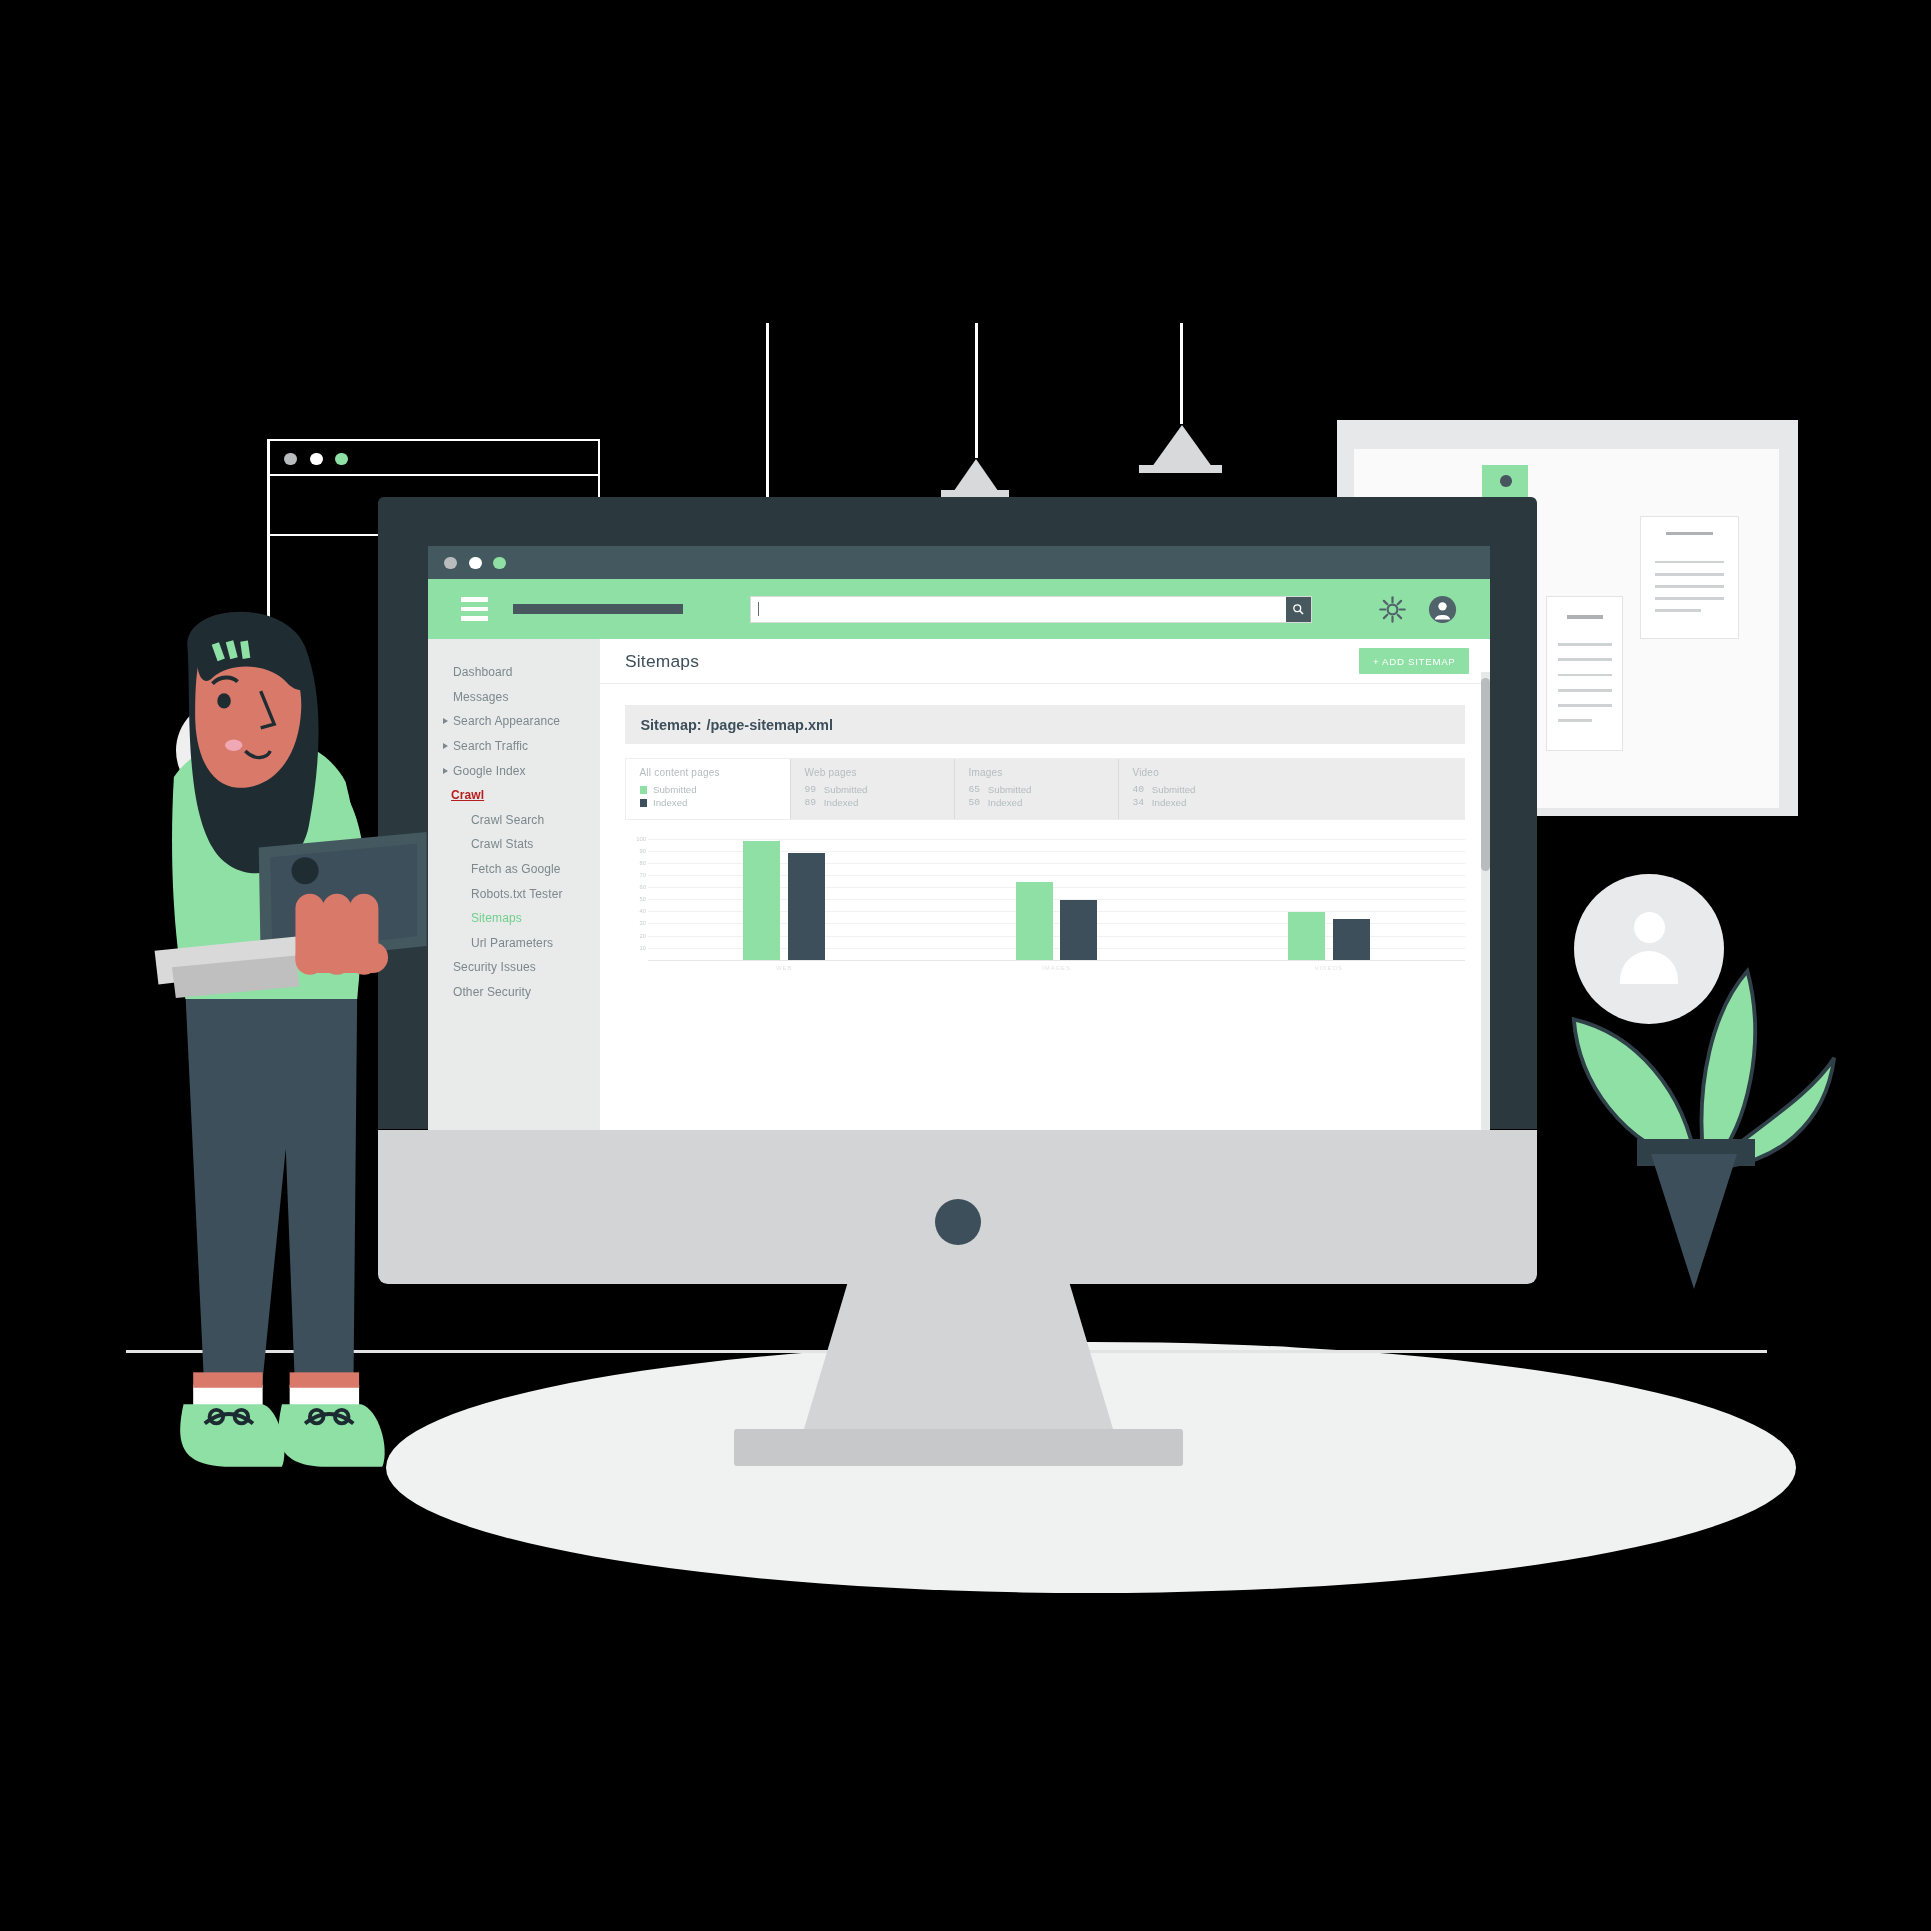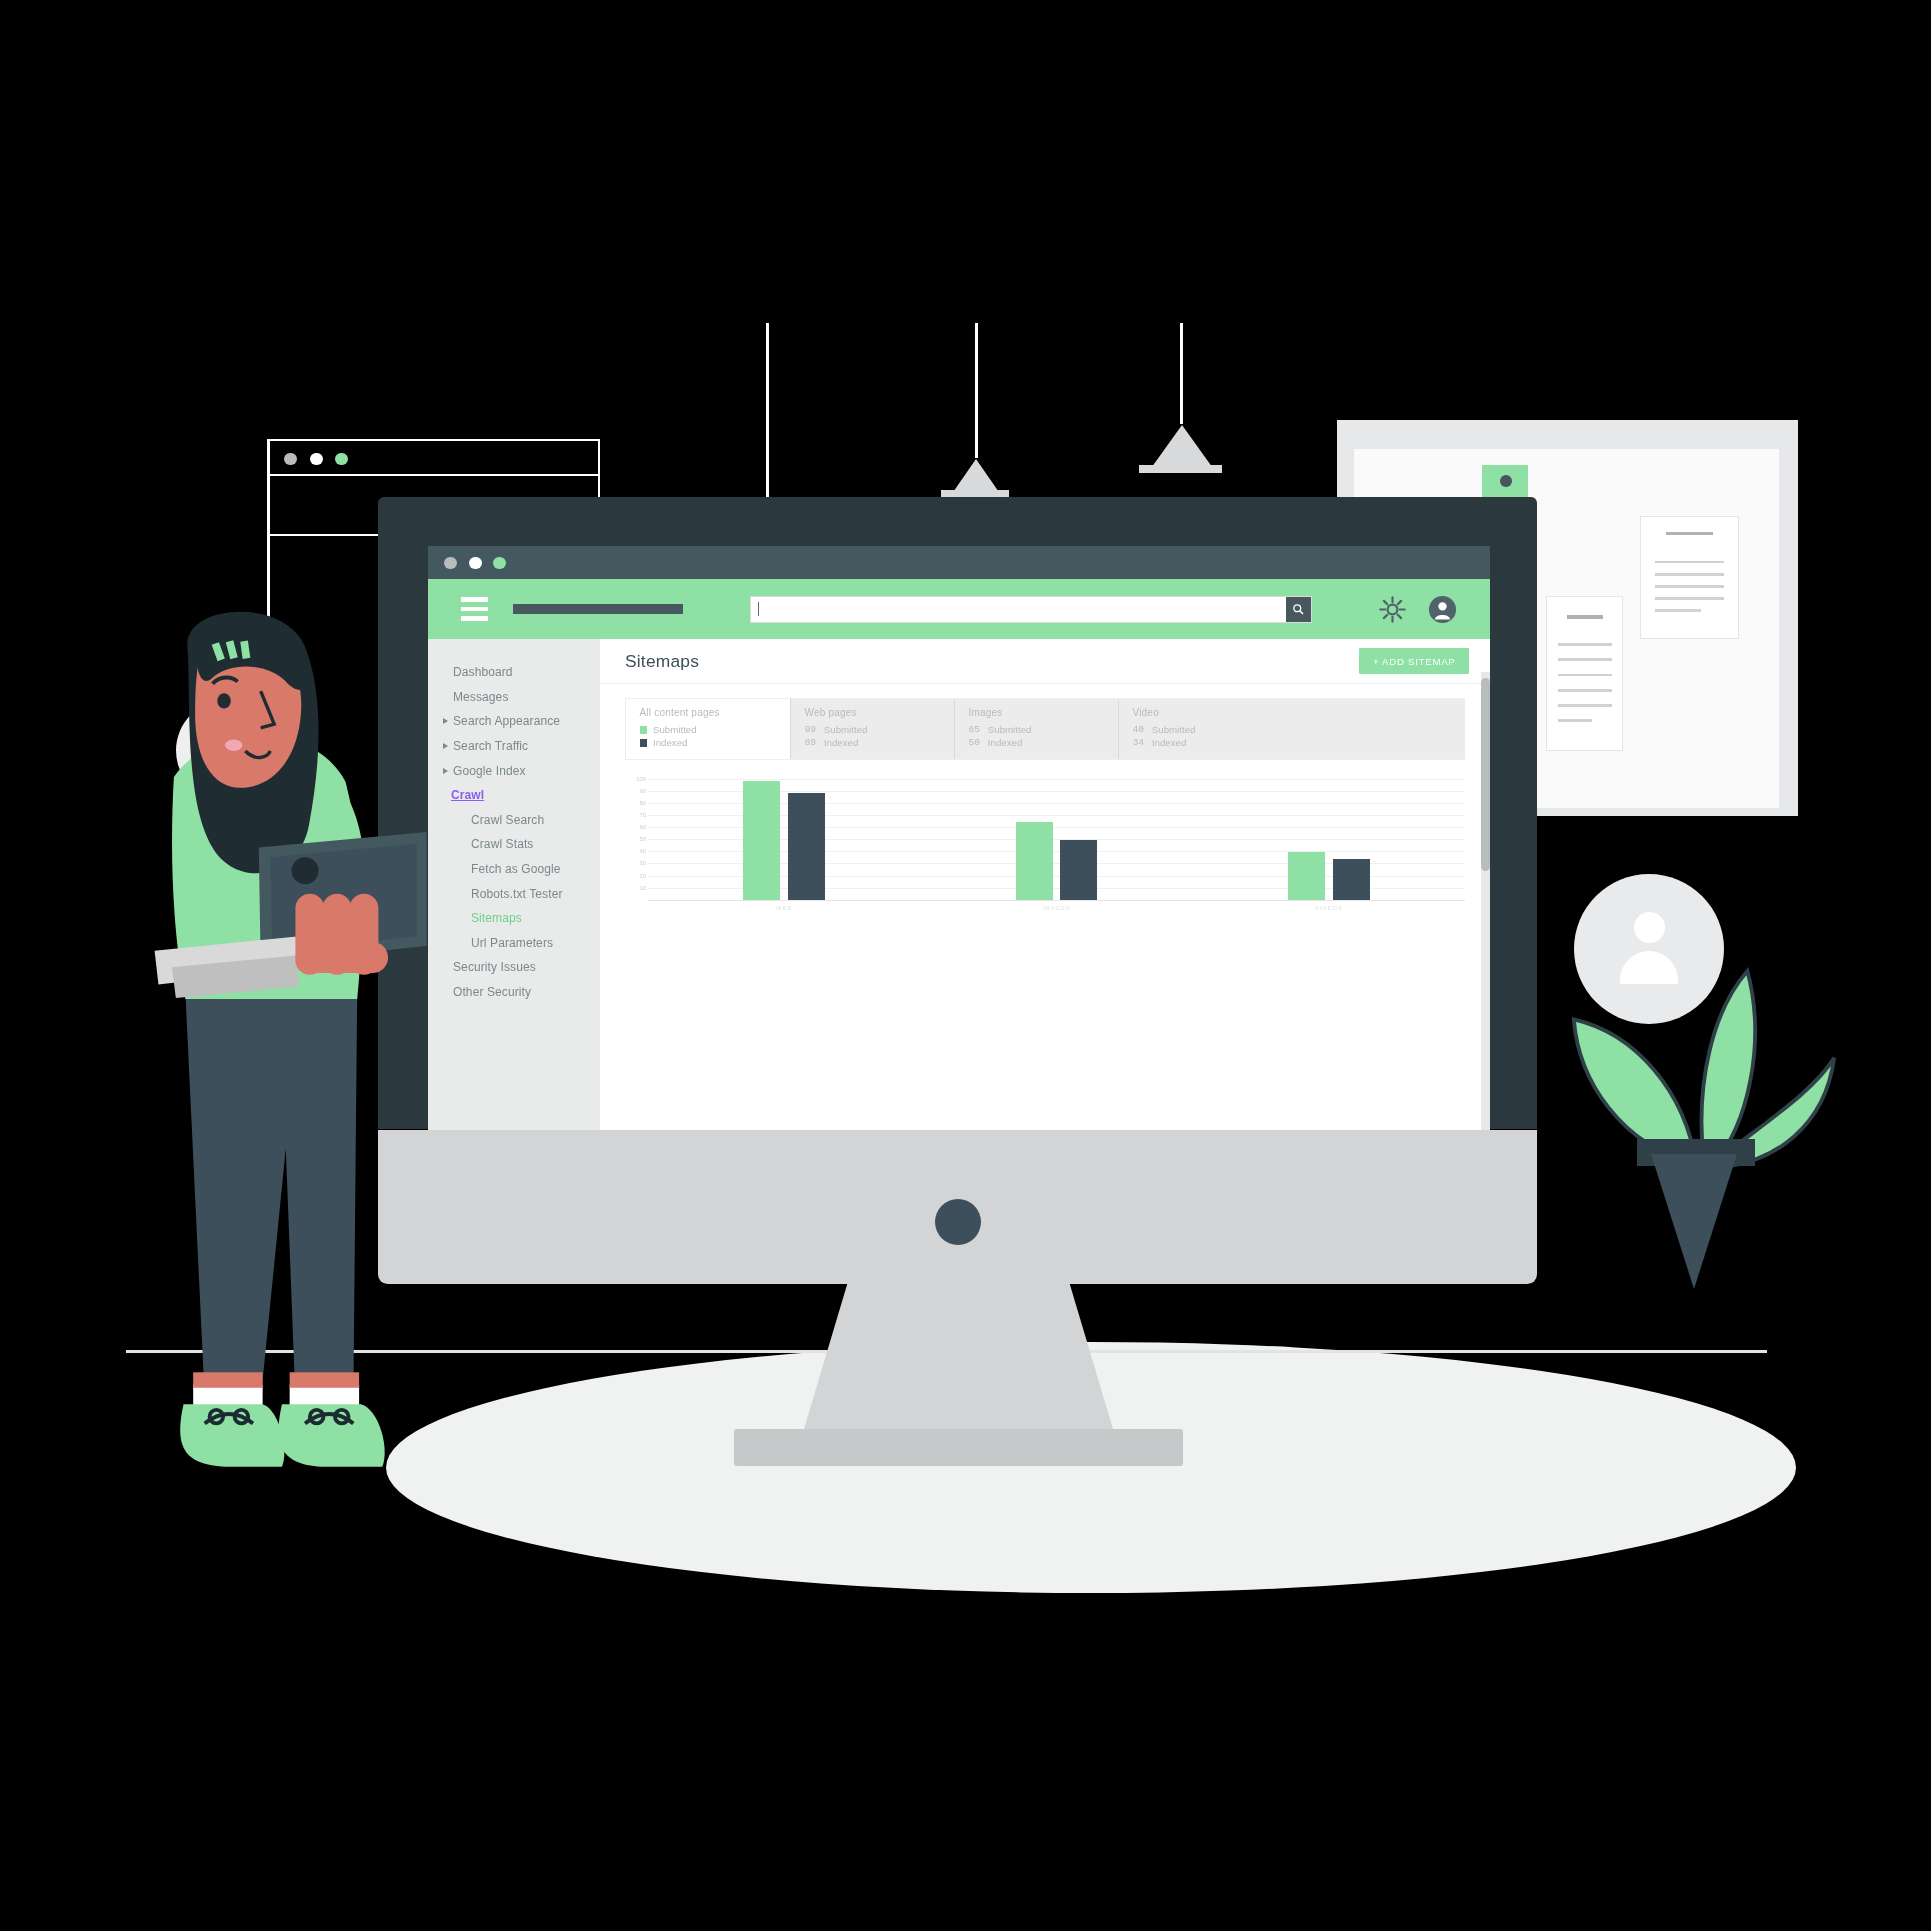--- a/index.html
+++ b/index.html
@@ -177,21 +177,21 @@
   .sidebar {
     width:172px; background:#e9eaea; padding-top:21px; flex:0 0 172px;
     box-sizing:border-box;
   }
   .nav-item {
     font-size:12px; color:#7c888d; padding:5.3px 0 5.3px 25px;
     letter-spacing:0.1px; position:relative; white-space:nowrap;
   }
   .nav-item.sub { padding-left:43px; color:#7c888d; }
   .nav-item.active { color:#6ed08c; }
-  .nav-item.header-item { color:#8b5cf6; font-weight:bold; padding-left:23px;text-decoration:underline; }
+  .nav-item.header-item { color:#b91c1c; font-weight:bold; padding-left:23px;text-decoration:underline; }
   .caret-tri {
     position:absolute; left:15.4px; top:50%; transform:translateY(-50%);
     width:0; height:0;
     border-top:3.9px solid transparent;
     border-bottom:3.9px solid transparent;
     border-left:5.8px solid #7c888d;
   }
 
   .content {
     flex:1; background:#ffffff; position:relative; overflow:hidden;
@@ -434,20 +434,24 @@
         </div>
       </nav>
 
       <main class="content">
 
         <div class="content-head">
           <div class="content-title">Sitemaps</div>
           <button class="add-btn">+ ADD SITEMAP</button>
         </div>
 
+        <div class="sitemap-bar">
+          <span class="lbl">Sitemap:</span>
+          <span class="val">/page-sitemap.xml</span>
+        </div>
 
 
         <div class="stats">
           <div class="stat-col first">
             <div class="stat-title">All content pages</div>
             <div class="stat-line">
               <span class="legend-sq sub"></span>
               <span>Submitted</span>
             </div>
             <div class="stat-line">

